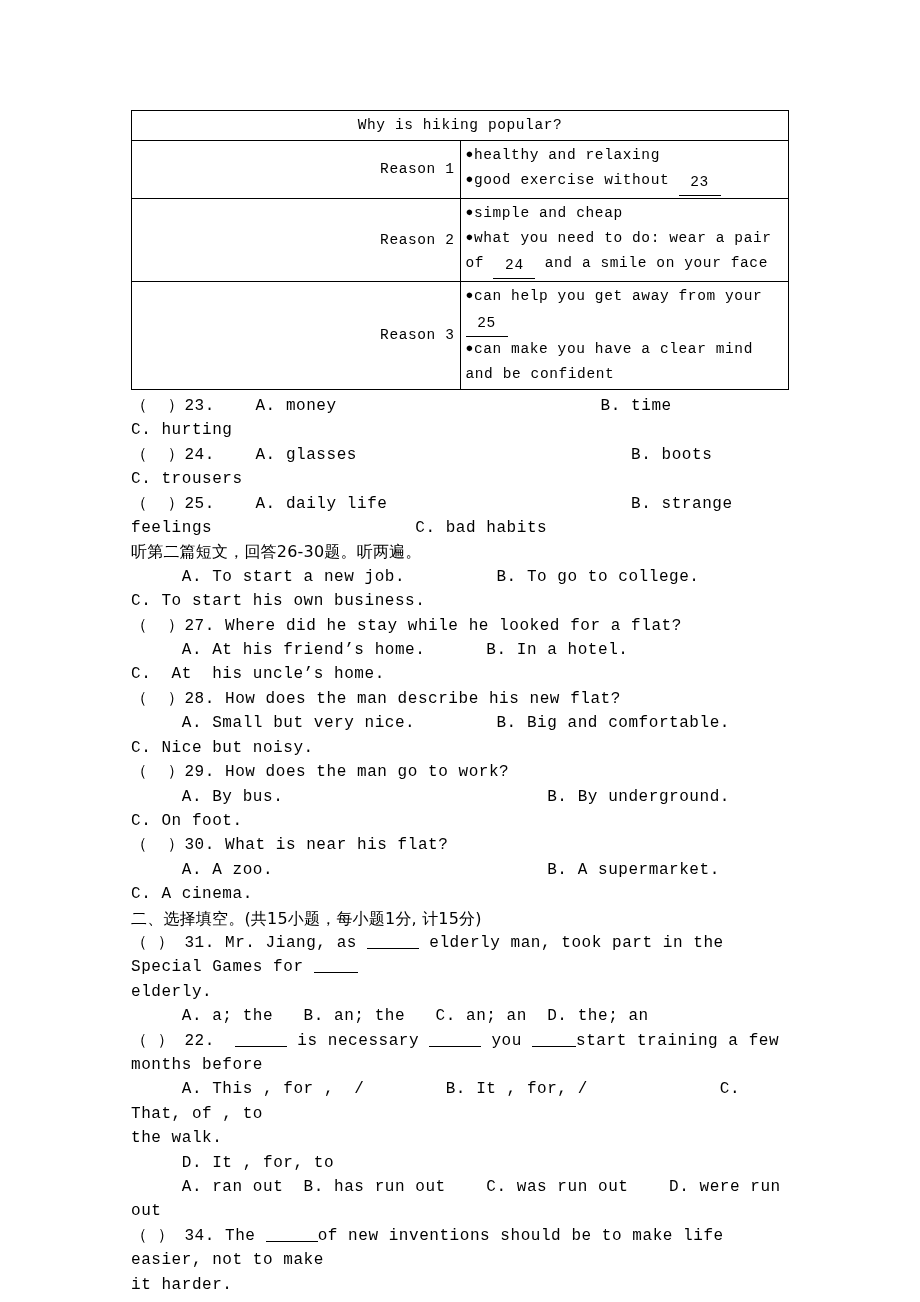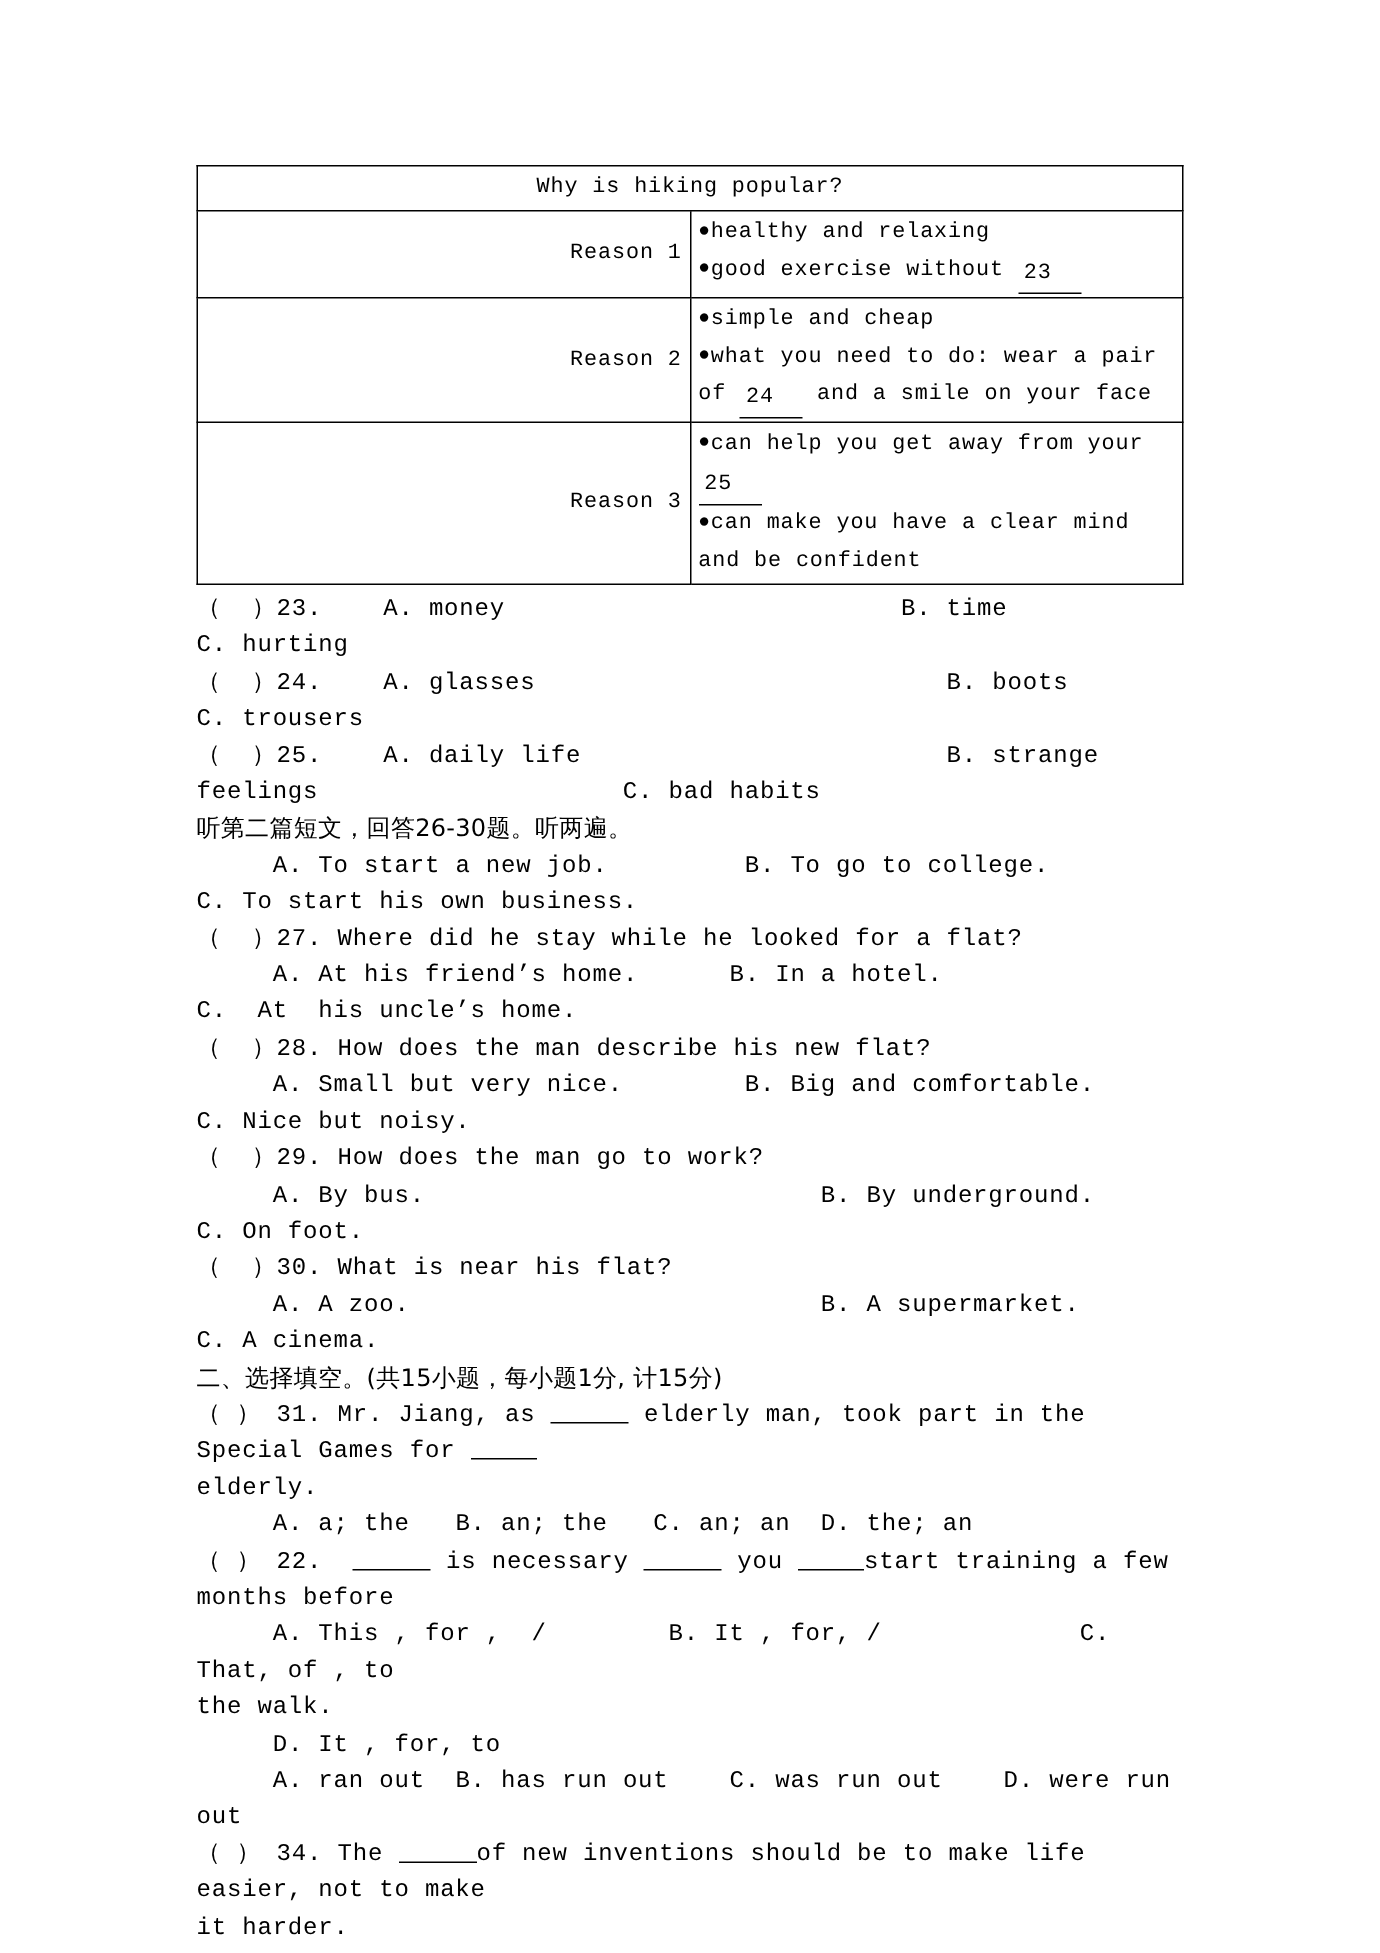--- a/index.html
+++ b/index.html
@@ -76,21 +76,21 @@
     display: inline-block;
     border-bottom: 1px solid #000000;
     vertical-align: -2px;
   }
   .blank.b-md { width: 44px; }
   .blank.b-lg { width: 52px; }
   .blank.b-xl { width: 100px; }
   .blank-num {
     display: inline-block;
     border-bottom: 1px solid #000000;
-    text-align: left;
+    text-align: center;
     padding: 0 4px;
     min-width: 34px;
     vertical-align: -2px;
   }
   .spaced { white-space: pre; }
 </style>
 </head>
 <body>
 
 <div class="page">

